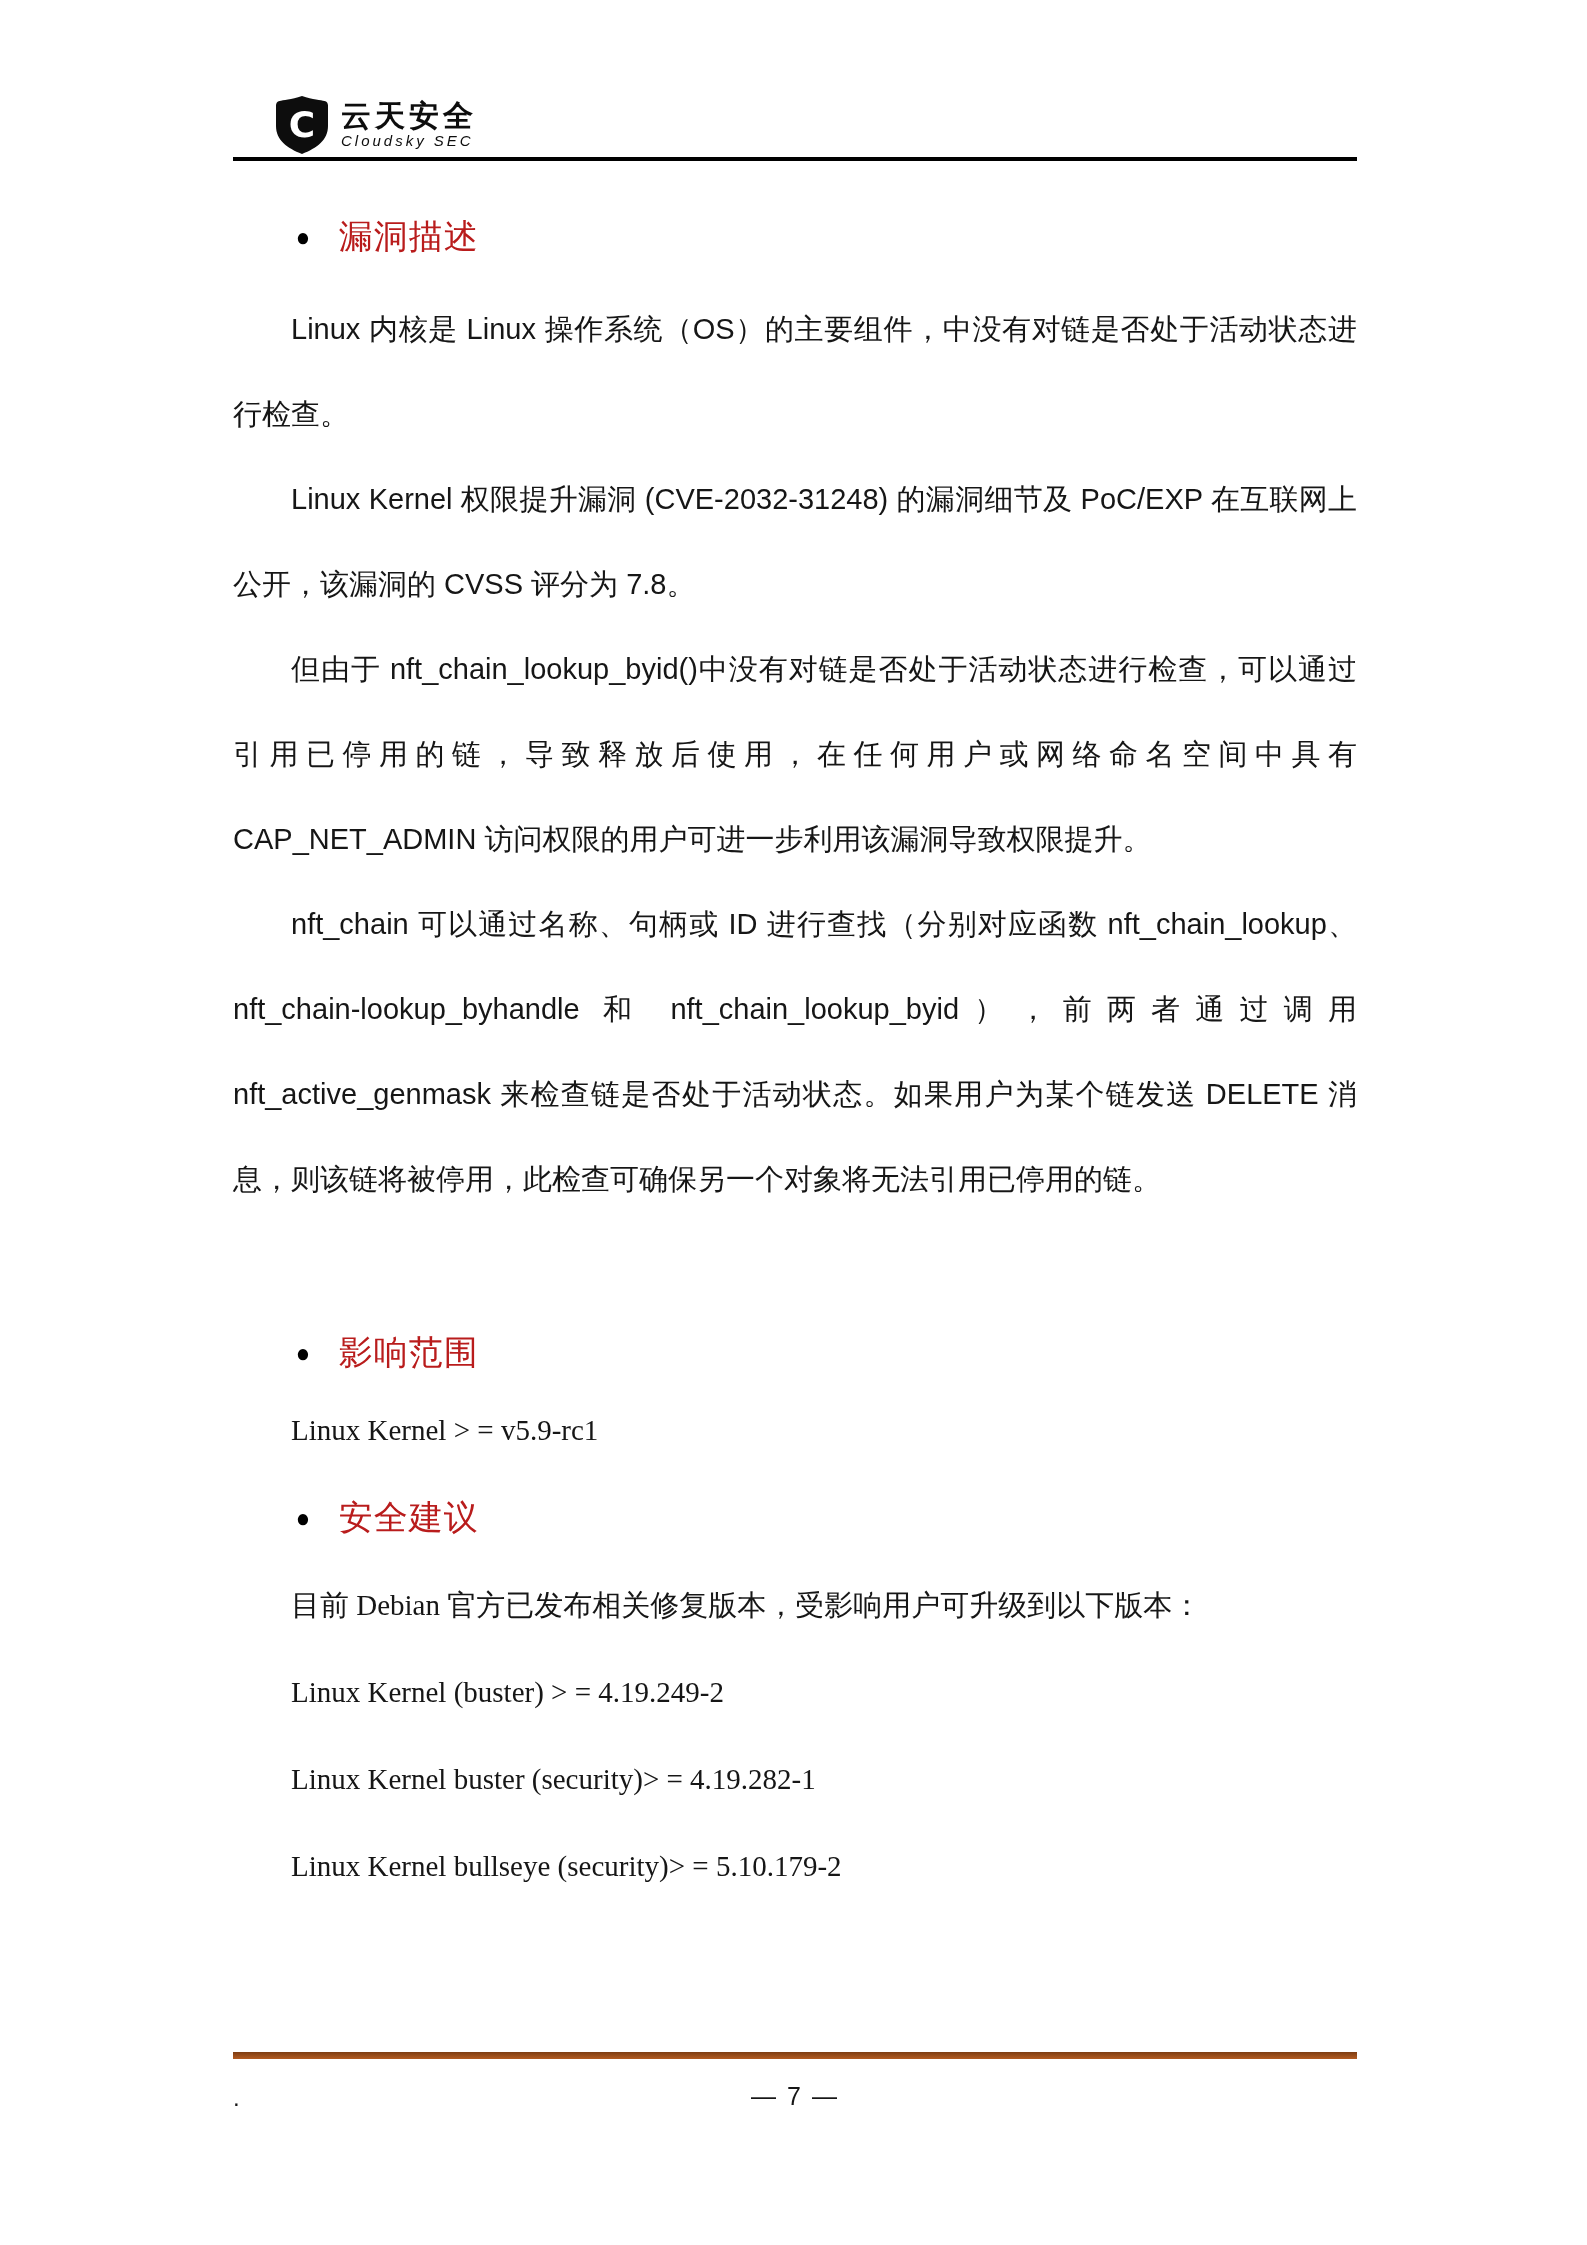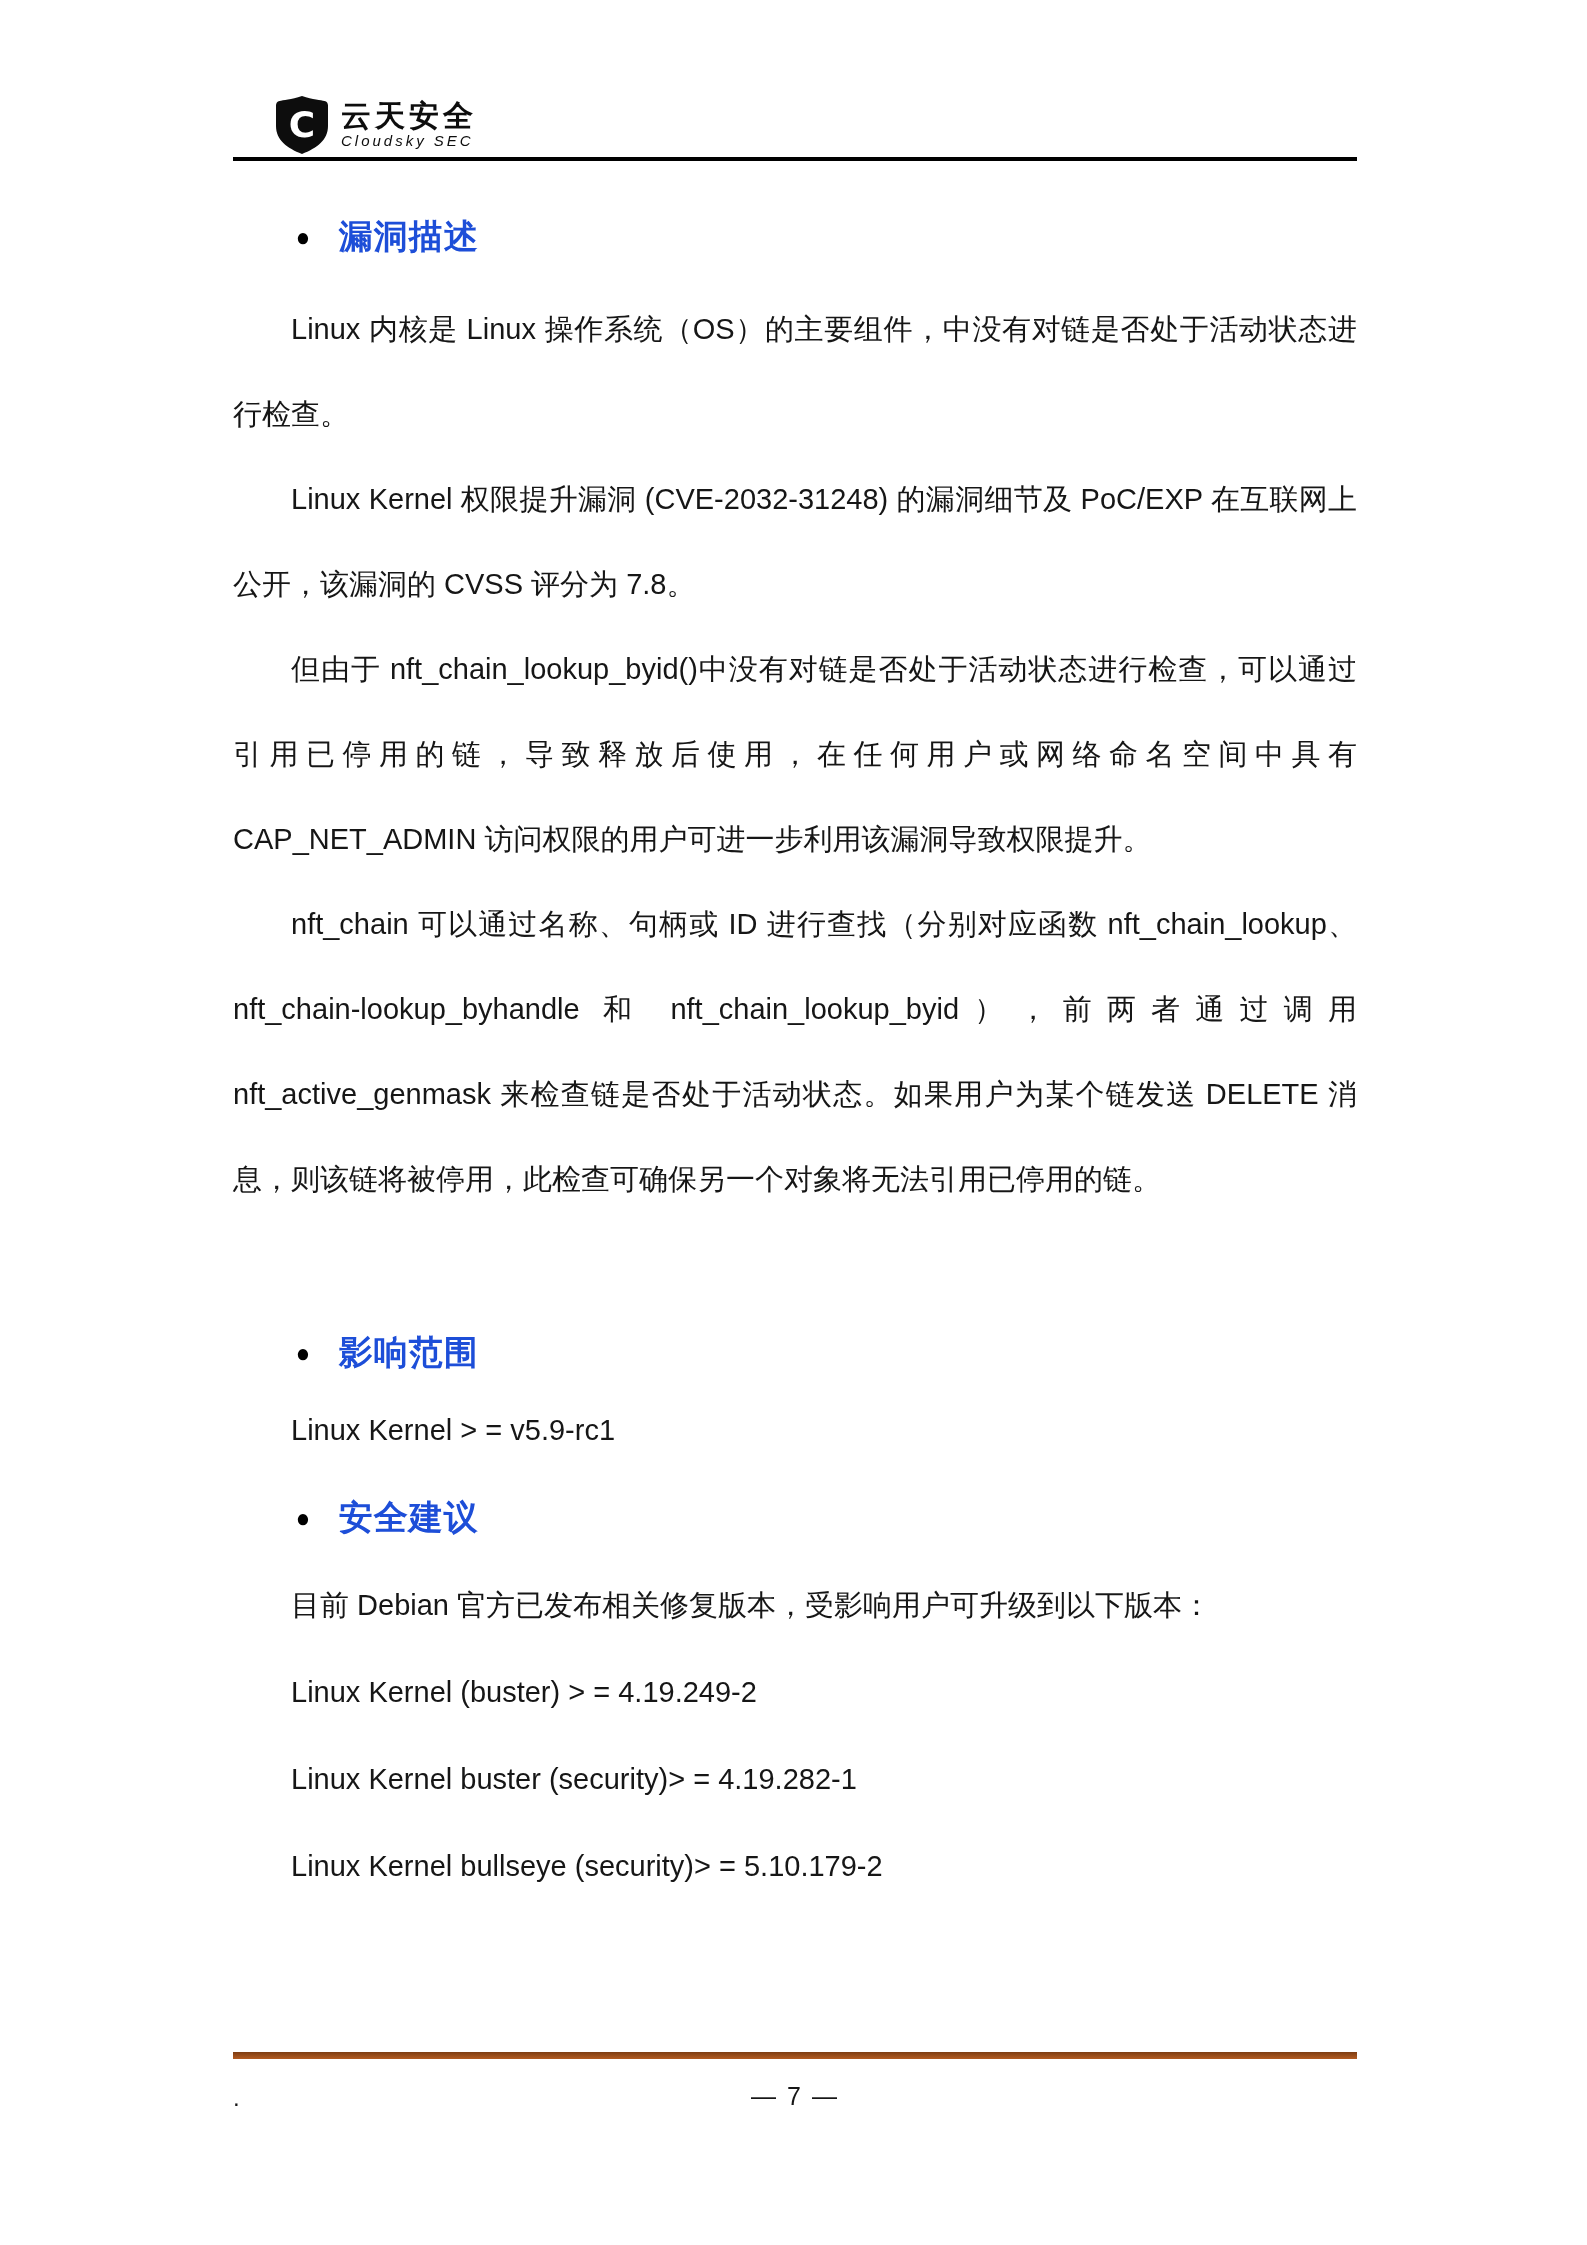--- a/index.html
+++ b/index.html
@@ -82,22 +82,22 @@
   }
   .bullet {
     font-size: 26px;
     color: #000000;
     margin-right: 28px;
     line-height: 1;
     transform: scaleX(0.92);
   }
   .heading-text {
     font-size: 34px;
-    font-weight: 700;
-    color: #1d4ed8;
+    font-weight: 400;
+    color: #b91c1c;
     letter-spacing: 1px;
   }
   .pos-h1 { top: 213px; }
   .pos-h2 { top: 1329px; }
   .pos-h3 { top: 1494px; }
 
   
   .body-flow {
     position: absolute;
     left: 233px;
@@ -107,21 +107,21 @@
     text-align: justify;
     color: #161616;
   }
   .body-flow p {
     margin: 0;
     text-indent: 2em;
   }
   .pos-flow1  { top: 287px; }
   .pos-impact { top: 1388px; }
   .pos-advice { top: 1562px; line-height: 87px; }
-  .pos-impact p, .pos-advice p { text-align: left; }
+  .pos-impact p, .pos-advice p { text-align: left; font-family: Liberation Serif, serif; }
 
   
   .footer-rule {
     position: absolute;
     top: 2052px;
     left: 233px;
     width: 1124px;
     height: 7px;
     background: linear-gradient(to bottom, #7d3c12, #b35c22);
   }

